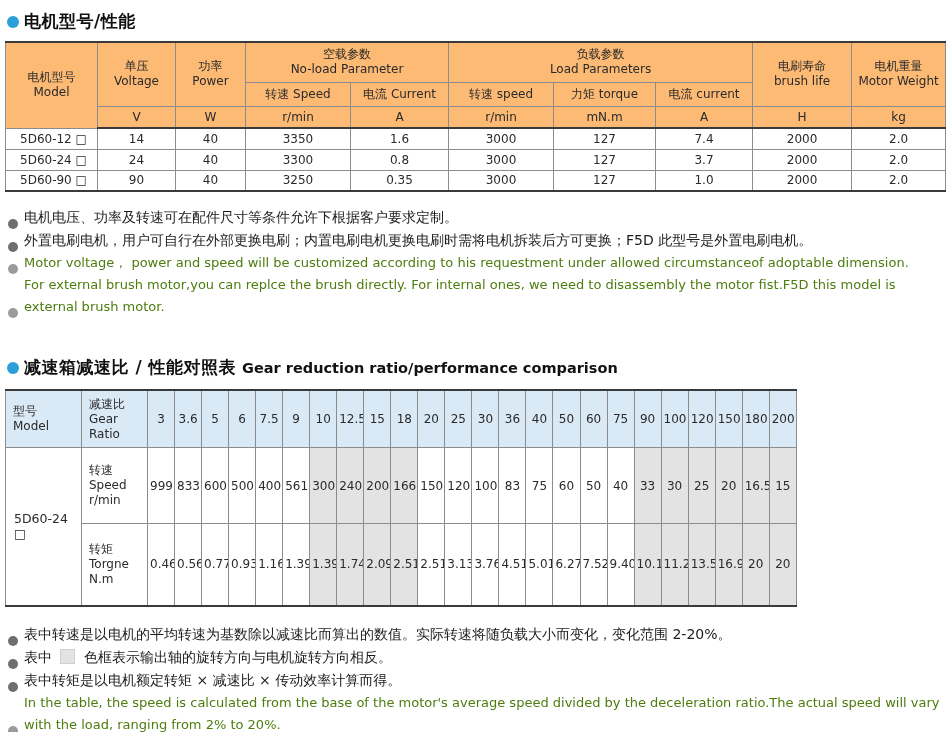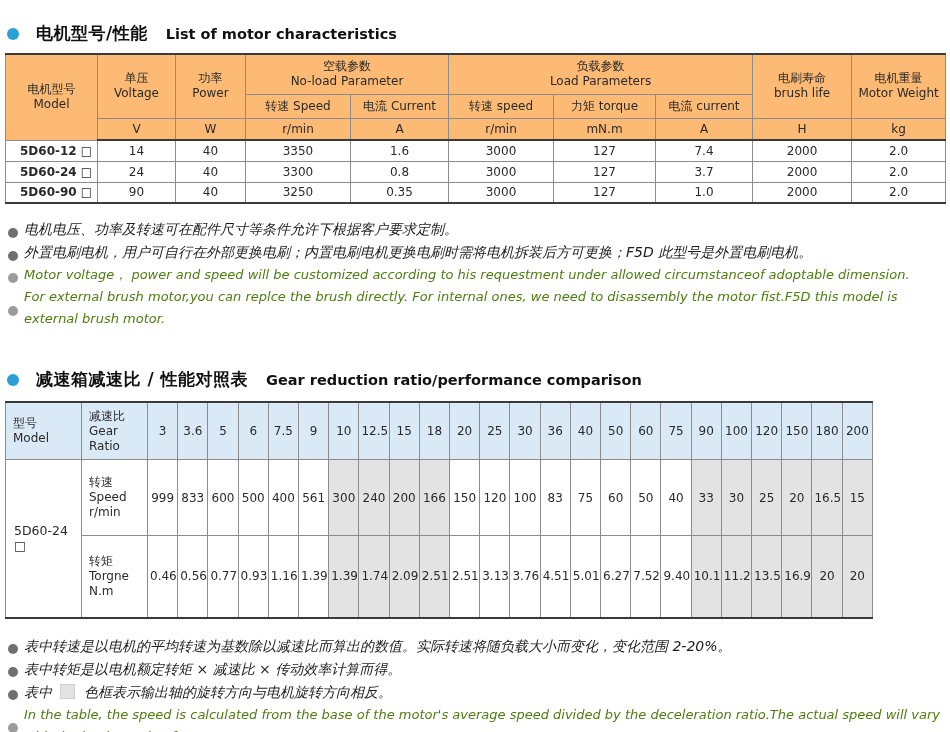--- a/index.html
+++ b/index.html
@@ -4,73 +4,72 @@
 <style>
   html,body{margin:0;padding:0;}
   body{
     width:950px;height:732px;background:#ffffff;
     font-family:"DejaVu Sans","Liberation Sans",sans-serif;
     color:#222;overflow:hidden;
   }
   .page{padding:8px 5px 0 5px;}
 
   
-  .sec-title{display:flex;align-items:center;margin:14px 0 8px 2px;gap:12px;}
+  .sec-title{display:flex;align-items:center;margin:2px 0 8px 2px;}
   .dot{width:12px;height:12px;border-radius:50%;background:#2a9fd8;margin-right:5px;flex:0 0 12px;}
   .t-zh{font-size:17px;font-weight:700;color:#111;letter-spacing:0.5px;}
   .t-en{font-size:14.5px;font-weight:700;color:#111;margin-left:6px;}
 
   
-  table{border-collapse:collapse;table-layout:fixed;width:868px;}
+  table{border-collapse:collapse;table-layout:fixed;width:792px;}
   td{border:1px solid #8c8c8c;text-align:center;font-size:12px;padding:1px 2px;
      color:#2a2a2a;overflow:hidden;}
   .hline{line-height:1.25;}
 
   
   .t1{border-top:2px solid #3a3a3a;border-bottom:2px solid #3a3a3a;}
   .t1 tr.hdr td,.t1 tr.hdr2 td,.t1 tr.units td{background:#fdba74;}
   .t1 tr.hdr{height:40px;}
   .t1 tr.hdr2{height:24px;}
   .t1 tr.units{height:22px;}
   .t1 tr.units td{border-bottom:2px solid #3a3a3a;}
   .t1 tbody tr{height:21px;}
-  .t1 tbody td.model{text-align:left;padding-left:14px;font-weight:bold;}
+  .t1 tbody td.model{text-align:left;padding-left:14px;}
 
   
   .t2{border-top:2px solid #3a3a3a;border-bottom:2px solid #3a3a3a;margin-top:10px;}
   .t2 tr.hdr td{background:#d9e9f5;height:54px;}
   .t2 td.corner{ text-align:left;padding-left:7px;line-height:1.3;}
   .t2 tr.r-speed{height:76px;}
   .t2 tr.r-torque{height:82px;}
   .t2 td.lbl{text-align:left;padding-left:7px;line-height:1.35;background:#fff;}
   .t2 td.model-cell{text-align:left;padding-left:8px;background:#fff;font-size:12.5px;}
   .t2 td.shade{background:#e3e3e3;margin-left:23px;}
 
   
   .notes{margin:14px 0 0 3px;}
-  .note{display:flex;align-items:center;font-style:italic;}
+  .note{display:flex;align-items:flex-end;}
   .note .nbullet{width:10px;height:10px;border-radius:50%;flex:0 0 10px;margin:6px 6px 0 0;}
   .note.zh{font-size:14px;line-height:23px;color:#1c1c1c;}
   .note.en{font-size:13px;line-height:22px;color:#4d7c0f;}
   .note.zh .nbullet{background:#6f6f6f;}
   .note.en .nbullet{background:#9b9b9b;margin-top:5px;}
   .graybox{display:inline-block;width:13px;height:13px;background:#e3e3e3;
            border:1px solid #cfcfcf;vertical-align:-2px;margin:0 4px;}
 
   .gap-sec2{margin-top:38px;}
 </style>
 </head>
 <body>
 
 <div class="page">
 
   <div class="sec-title">
     <span class="dot"></span>
     <span class="t-zh">电机型号/性能</span>
-    <span class="t-en">List of motor characteristics</span>
   </div>
 
   <table class="t1">
     <colgroup>
       <col style="width:92px">
         <col style="width:78px">
         <col style="width:70px">
       <col style="width:105px">
         <col style="width:98px">
         <col style="width:105px">
@@ -300,25 +299,25 @@
   </tbody>
     </table>
 
   <div class="notes" id="notes2" style="margin-top:16px;">
       <div class="note zh">
         <span class="nbullet"></span>
         <span class="ntext">表中转速是以电机的平均转速为基数除以减速比而算出的数值。实际转速将随负载大小而变化，变化范围 2-20%。</span>
       </div>
       <div class="note zh">
         <span class="nbullet"></span>
+        <span class="ntext">表中 <span class="graybox"></span> 色框表示输出轴的旋转方向与电机旋转方向相反。</span>
+      </div>
+      <div class="note zh">
+        <span class="nbullet"></span>
         <span class="ntext">表中转矩是以电机额定转矩 × 减速比 × 传动效率计算而得。</span>
       </div>
-      <div class="note zh">
-        <span class="nbullet"></span>
-        <span class="ntext">表中 <span class="graybox"></span> 色框表示输出轴的旋转方向与电机旋转方向相反。</span>
-      </div>
       <div class="note en">
         <span class="nbullet"></span>
         <span class="ntext">In the table, the speed is calculated from the base of the motor's average speed  divided by the deceleration ratio.The actual speed will vary with the load, ranging from 2% to 20%.</span>
       </div>
     </div>
 
 </div>
 
 </body></html>

